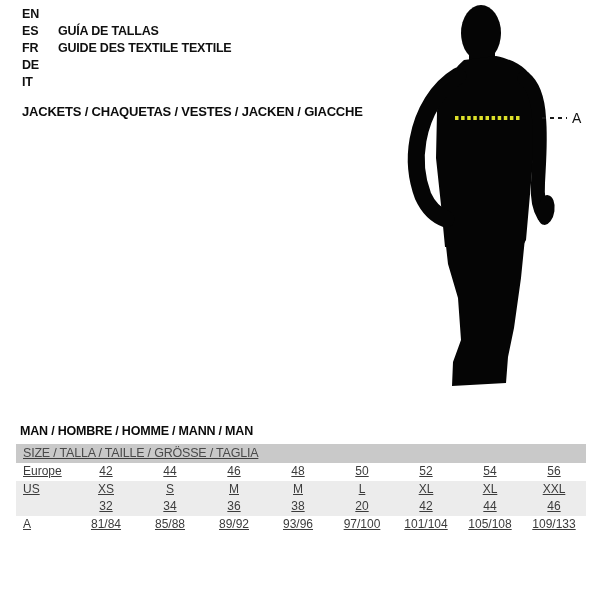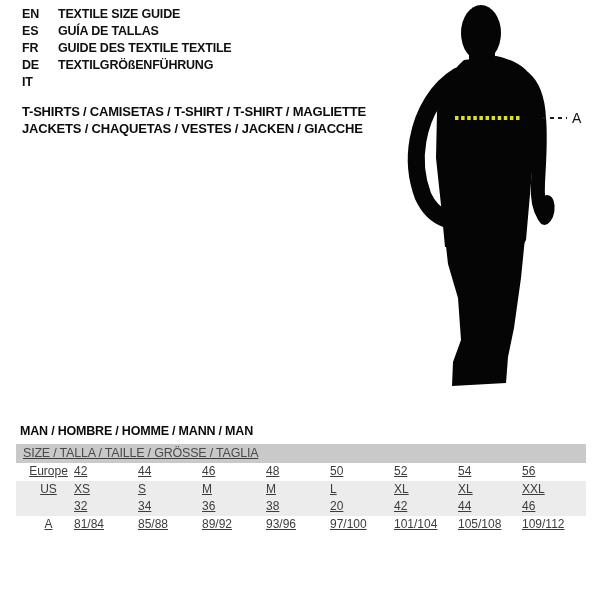--- a/index.html
+++ b/index.html
@@ -23,55 +23,52 @@
   
   .section-title{position:absolute;left:20px;top:423px;height:16px;line-height:16px;
     font-size:12.5px;font-weight:700;letter-spacing:-0.2px;color:#0c0c0c;}
   
   .size-table{position:absolute;left:16px;top:444px;width:570px;font-size:12px;color:#3c3c3c;text-decoration:underline;}
   .thead{background:#c9c9c9;height:19px;line-height:19px;padding-left:7px;
     font-size:12.5px;color:#4a4a4a;letter-spacing:-0.2px;}
   .trow{display:grid;grid-template-columns:58px repeat(8,1fr);height:17.5px;
     line-height:17.5px;align-items:center;}
   .trow.shaded{background:#ececec;}
-  .tlabel{padding-left:7px;text-align:center;}
-  .tcell{text-align:left;}
+  .tlabel{padding-left:7px;text-align:left;}
+  .tcell{text-align:center;}
   
   .footnote{position:absolute;left:20px;top:550px;height:16px;line-height:16px;
     font-size:12.5px;font-weight:700;letter-spacing:-0.2px;color:#0c0c0c;}
 </style>
 </head>
 <body>
 
 <div class="canvas">
 
   <div class="lang-list">
     <div class="lang-row">
       <span class="lang-code">EN</span>
-      <span class="lang-label">TEXTILE SIZE GUIDE</span>
     </div>
     <div class="lang-row">
       <span class="lang-code">ES</span>
       <span class="lang-label">GUÍA DE TALLAS</span>
     </div>
     <div class="lang-row">
       <span class="lang-code">FR</span>
       <span class="lang-label">GUIDE DES TEXTILE TEXTILE</span>
     </div>
     <div class="lang-row">
       <span class="lang-code">DE</span>
-      <span class="lang-label">TEXTILGRÖßENFÜHRUNG</span>
     </div>
     <div class="lang-row">
       <span class="lang-code">IT</span>
     </div>
   </div>
 
   <div class="categories">
-    <div class="cat-line">T-SHIRTS / CAMISETAS / T-SHIRT / T-SHIRT / MAGLIETTE</div>
     <div class="cat-line">JACKETS / CHAQUETAS / VESTES / JACKEN / GIACCHE</div>
   </div>
 
   <div class="figure-wrap">
     <svg viewBox="0 0 200 400" aria-hidden="true">
       <g fill="#050505" stroke="none">
 
         <ellipse cx="81" cy="33" rx="20" ry="28"></ellipse>
 
         <rect x="69" y="40" width="26" height="30"></rect>
@@ -135,18 +132,18 @@
 
     <div class="trow">
       <div class="tlabel">A</div>
       <div class="tcell">81/84</div>
       <div class="tcell">85/88</div>
       <div class="tcell">89/92</div>
       <div class="tcell">93/96</div>
       <div class="tcell">97/100</div>
       <div class="tcell">101/104</div>
       <div class="tcell">105/108</div>
-      <div class="tcell">109/112</div>
+      <div class="tcell">109/133</div>
     </div>
   </div>
 
 
 </div>
 
 </body></html>

